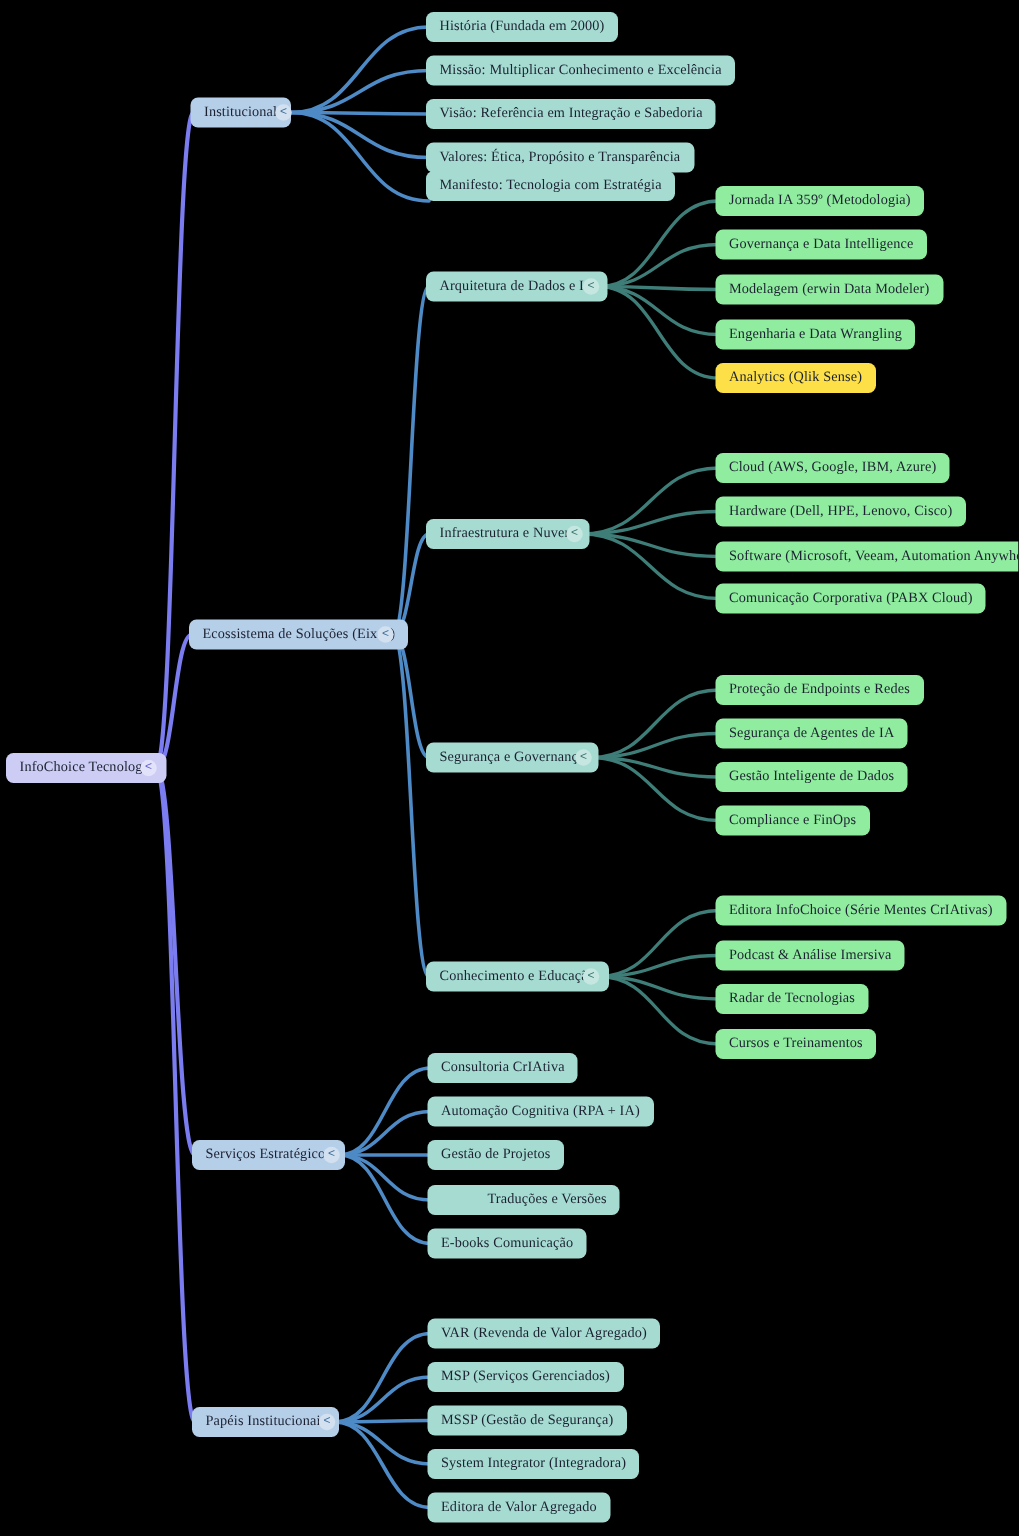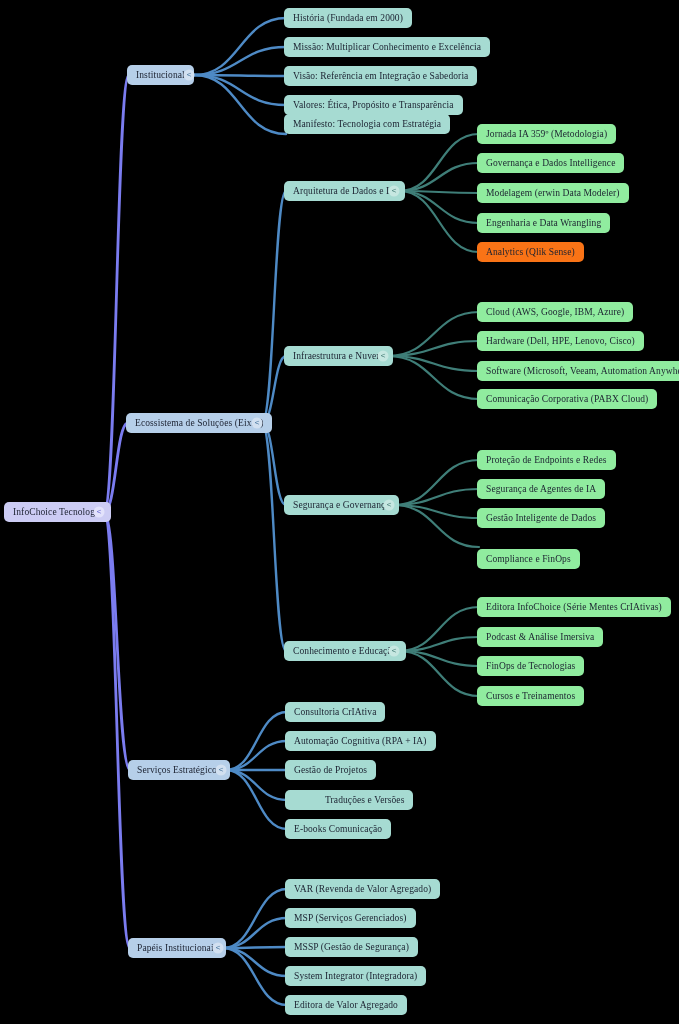--- a/index.html
+++ b/index.html
@@ -112,35 +112,35 @@
       <div class="node" style="left: 284px; top: 124px; min-width: 147px; background: rgb(166, 219, 210); color: rgb(27, 33, 48);">Manifesto: Tecnologia com Estratégia</div>
       <div class="node" style="left: 284px; top: 191px; min-width: 103px; background: rgb(166, 219, 210); color: rgb(27, 33, 48);">Arquitetura de Dados e IA</div>
       <div class="toggle" style="left: 394px; top: 191px; background: rgb(198, 231, 225); color: rgb(58, 115, 109);">&lt;</div>
       <div class="node" style="left: 284px; top: 356px; min-width: 92px; background: rgb(166, 219, 210); color: rgb(27, 33, 48);">Infraestrutura e Nuvem</div>
       <div class="toggle" style="left: 383px; top: 356px; background: rgb(198, 231, 225); color: rgb(58, 115, 109);">&lt;</div>
       <div class="node" style="left: 284px; top: 505px; min-width: 97px; background: rgb(166, 219, 210); color: rgb(27, 33, 48);">Segurança e Governança</div>
       <div class="toggle" style="left: 389px; top: 505px; background: rgb(198, 231, 225); color: rgb(58, 115, 109);">&lt;</div>
       <div class="node" style="left: 284px; top: 651px; min-width: 98px; background: rgb(166, 219, 210); color: rgb(27, 33, 48);">Conhecimento e Educação</div>
       <div class="toggle" style="left: 394px; top: 651px; background: rgb(198, 231, 225); color: rgb(58, 115, 109);">&lt;</div>
       <div class="node" style="left: 477px; top: 134px; min-width: 117px; background: rgb(144, 236, 159); color: rgb(27, 33, 48);">Jornada IA 359º (Metodologia)</div>
-      <div class="node" style="left: 477px; top: 163px; min-width: 119px; background: rgb(144, 236, 159); color: rgb(27, 33, 48);">Governança e Dados Intelligence</div>
+      <div class="node" style="left: 477px; top: 163px; min-width: 119px; background: rgb(144, 236, 159); color: rgb(27, 33, 48);">Governança e Data Intelligence</div>
       <div class="node" style="left: 477px; top: 193px; min-width: 125px; background: rgb(144, 236, 159); color: rgb(27, 33, 48);">Modelagem (erwin Data Modeler)</div>
       <div class="node" style="left: 477px; top: 223px; min-width: 112px; background: rgb(144, 236, 159); color: rgb(27, 33, 48);">Engenharia e Data Wrangling</div>
-      <div class="node" style="left: 477px; top: 252px; min-width: 87px; background: #f97316; color: rgb(27, 33, 48);">Analytics (Qlik Sense)</div>
+      <div class="node" style="left: 477px; top: 252px; min-width: 87px; background: #fde047; color: rgb(27, 33, 48);">Analytics (Qlik Sense)</div>
       <div class="node" style="left: 477px; top: 312px; min-width: 123px; background: rgb(144, 236, 159); color: rgb(27, 33, 48);">Cloud (AWS, Google, IBM, Azure)</div>
       <div class="node" style="left: 477px; top: 341px; min-width: 133px; background: rgb(144, 236, 159); color: rgb(27, 33, 48);">Hardware (Dell, HPE, Lenovo, Cisco)</div>
       <div class="node" style="left: 477px; top: 371px; min-width: 185px; background: rgb(144, 236, 159); color: rgb(27, 33, 48);">Software (Microsoft, Veeam, Automation Anywhere)</div>
       <div class="node" style="left: 477px; top: 399px; min-width: 150px; background: rgb(144, 236, 159); color: rgb(27, 33, 48);">Comunicação Corporativa (PABX Cloud)</div>
       <div class="node" style="left: 477px; top: 460px; min-width: 118px; background: rgb(144, 236, 159); color: rgb(27, 33, 48);">Proteção de Endpoints e Redes</div>
       <div class="node" style="left: 477px; top: 489px; min-width: 108px; background: rgb(144, 236, 159); color: rgb(27, 33, 48);">Segurança de Agentes de IA</div>
       <div class="node" style="left: 477px; top: 518px; min-width: 109px; background: rgb(144, 236, 159); color: rgb(27, 33, 48);">Gestão Inteligente de Dados</div>
-      <div class="node" style="left: 477px; top: 547px; min-width: 85px; background: rgb(144, 236, 159); color: rgb(27, 33, 48); margin-top: 12px;">Compliance e FinOps</div>
+      <div class="node" style="left: 477px; top: 547px; min-width: 85px; background: rgb(144, 236, 159); color: rgb(27, 33, 48);">Compliance e FinOps</div>
       <div class="node" style="left: 477px; top: 607px; min-width: 158px; background: rgb(144, 236, 159); color: rgb(27, 33, 48);">Editora InfoChoice (Série Mentes CrIAtivas)</div>
       <div class="node" style="left: 477px; top: 637px; min-width: 103px; background: rgb(144, 236, 159); color: rgb(27, 33, 48);">Podcast &amp; Análise Imersiva</div>
-      <div class="node" style="left: 477px; top: 666px; min-width: 85px; background: rgb(144, 236, 159); color: rgb(27, 33, 48);">FinOps de Tecnologias</div>
+      <div class="node" style="left: 477px; top: 666px; min-width: 85px; background: rgb(144, 236, 159); color: rgb(27, 33, 48);">Radar de Tecnologias</div>
       <div class="node" style="left: 477px; top: 696px; min-width: 92px; background: rgb(144, 236, 159); color: rgb(27, 33, 48);">Cursos e Treinamentos</div>
       <div class="node" style="left: 285px; top: 712px; min-width: 80px; background: rgb(166, 219, 210); color: rgb(27, 33, 48);">Consultoria CrIAtiva</div>
       <div class="node" style="left: 285px; top: 741px; min-width: 119px; background: rgb(166, 219, 210); color: rgb(27, 33, 48);">Automação Cognitiva (RPA + IA)</div>
       <div class="node" style="left: 285px; top: 770px; min-width: 77px; background: rgb(166, 219, 210); color: rgb(27, 33, 48);">Gestão de Projetos</div>
       <div class="node" style="left: 285px; top: 800px; min-width: 83px; background: rgb(166, 219, 210); color: rgb(27, 33, 48); padding-left: 40px;">Traduções e Versões</div>
       <div class="node" style="left: 285px; top: 829px; min-width: 78px; background: rgb(166, 219, 210); color: rgb(27, 33, 48);">E-books Comunicação</div>
       <div class="node" style="left: 285px; top: 889px; min-width: 128px; background: rgb(166, 219, 210); color: rgb(27, 33, 48);">VAR (Revenda de Valor Agregado)</div>
       <div class="node" style="left: 285px; top: 918px; min-width: 110px; background: rgb(166, 219, 210); color: rgb(27, 33, 48);">MSP (Serviços Gerenciados)</div>
       <div class="node" style="left: 285px; top: 947px; min-width: 113px; background: rgb(166, 219, 210); color: rgb(27, 33, 48);">MSSP (Gestão de Segurança)</div>
       <div class="node" style="left: 285px; top: 976px; min-width: 120px; background: rgb(166, 219, 210); color: rgb(27, 33, 48);">System Integrator (Integradora)</div>

